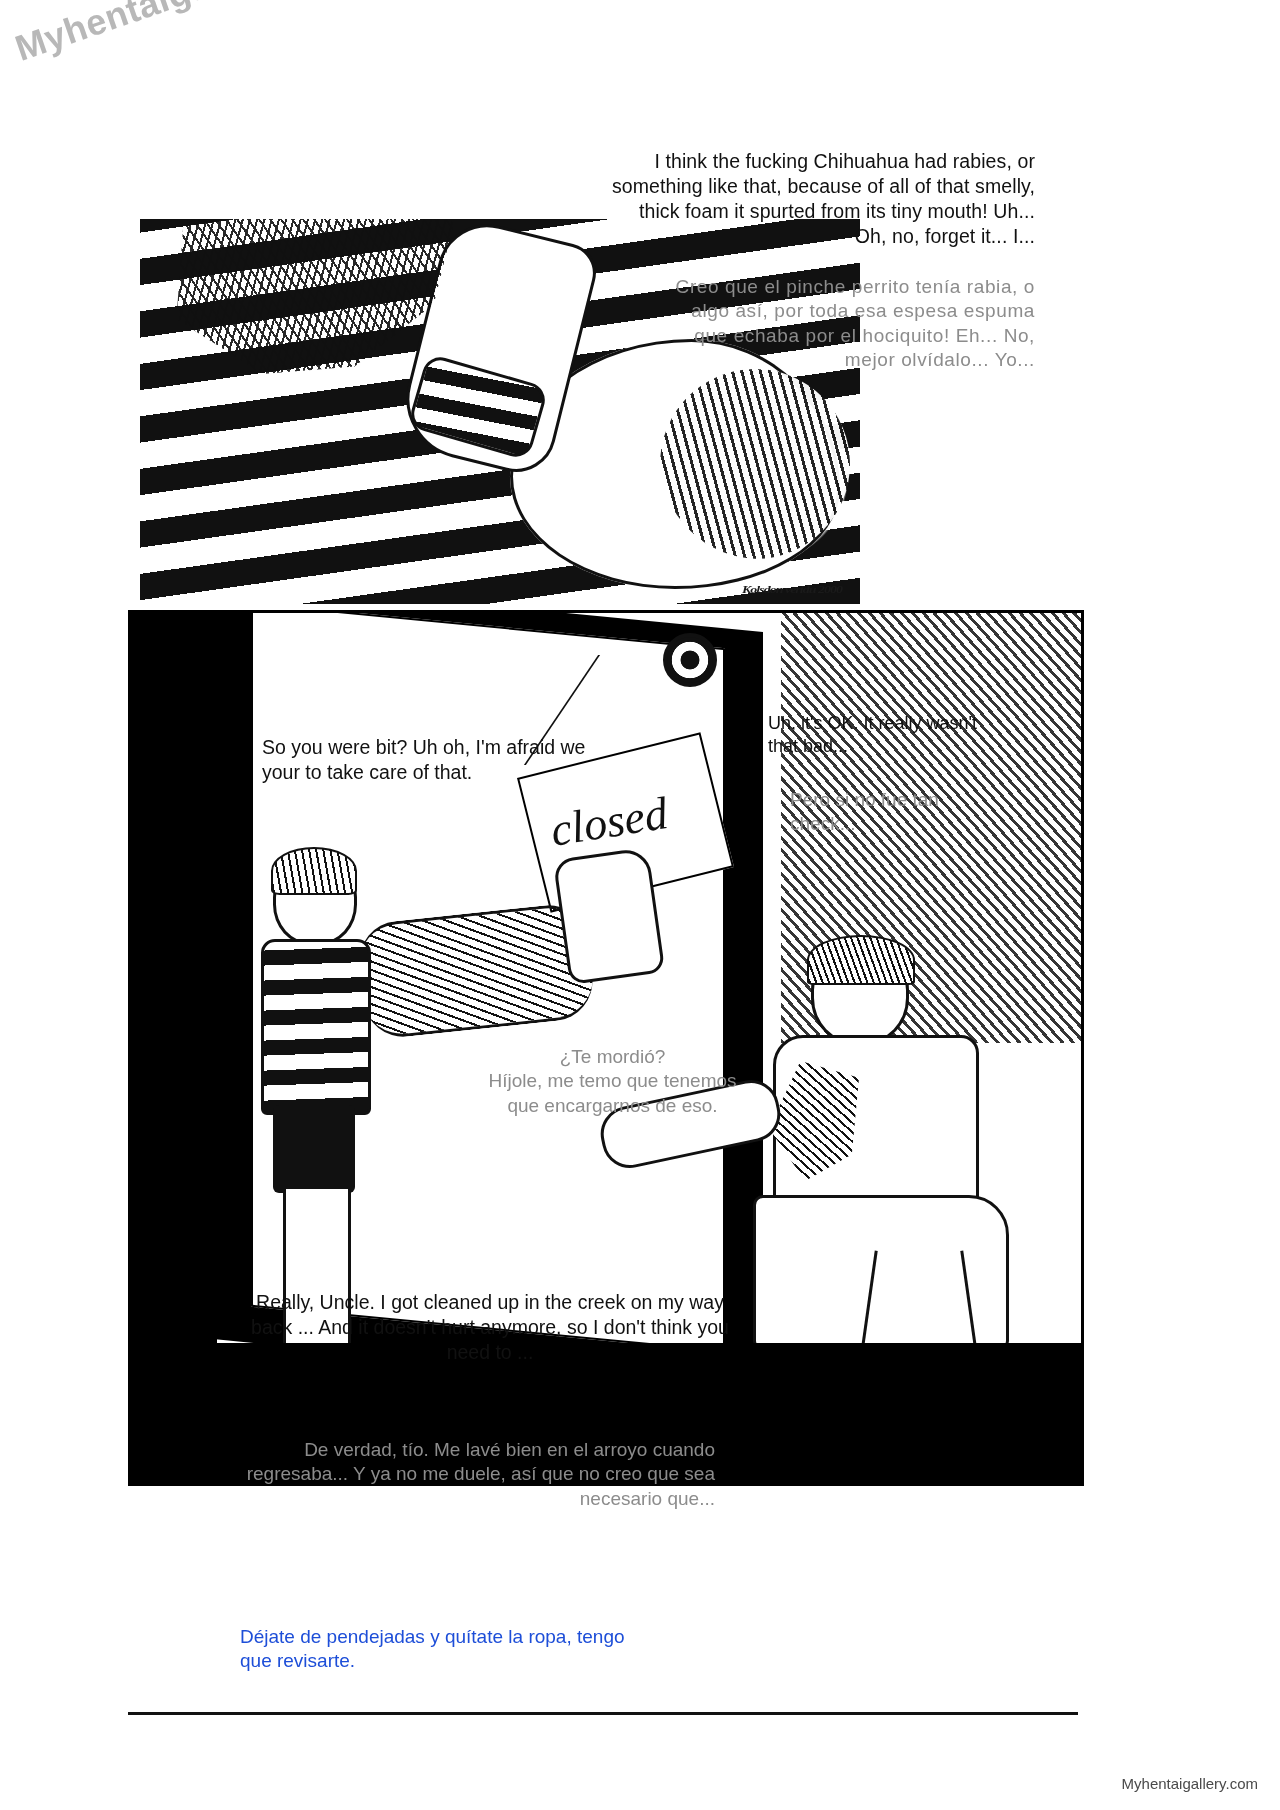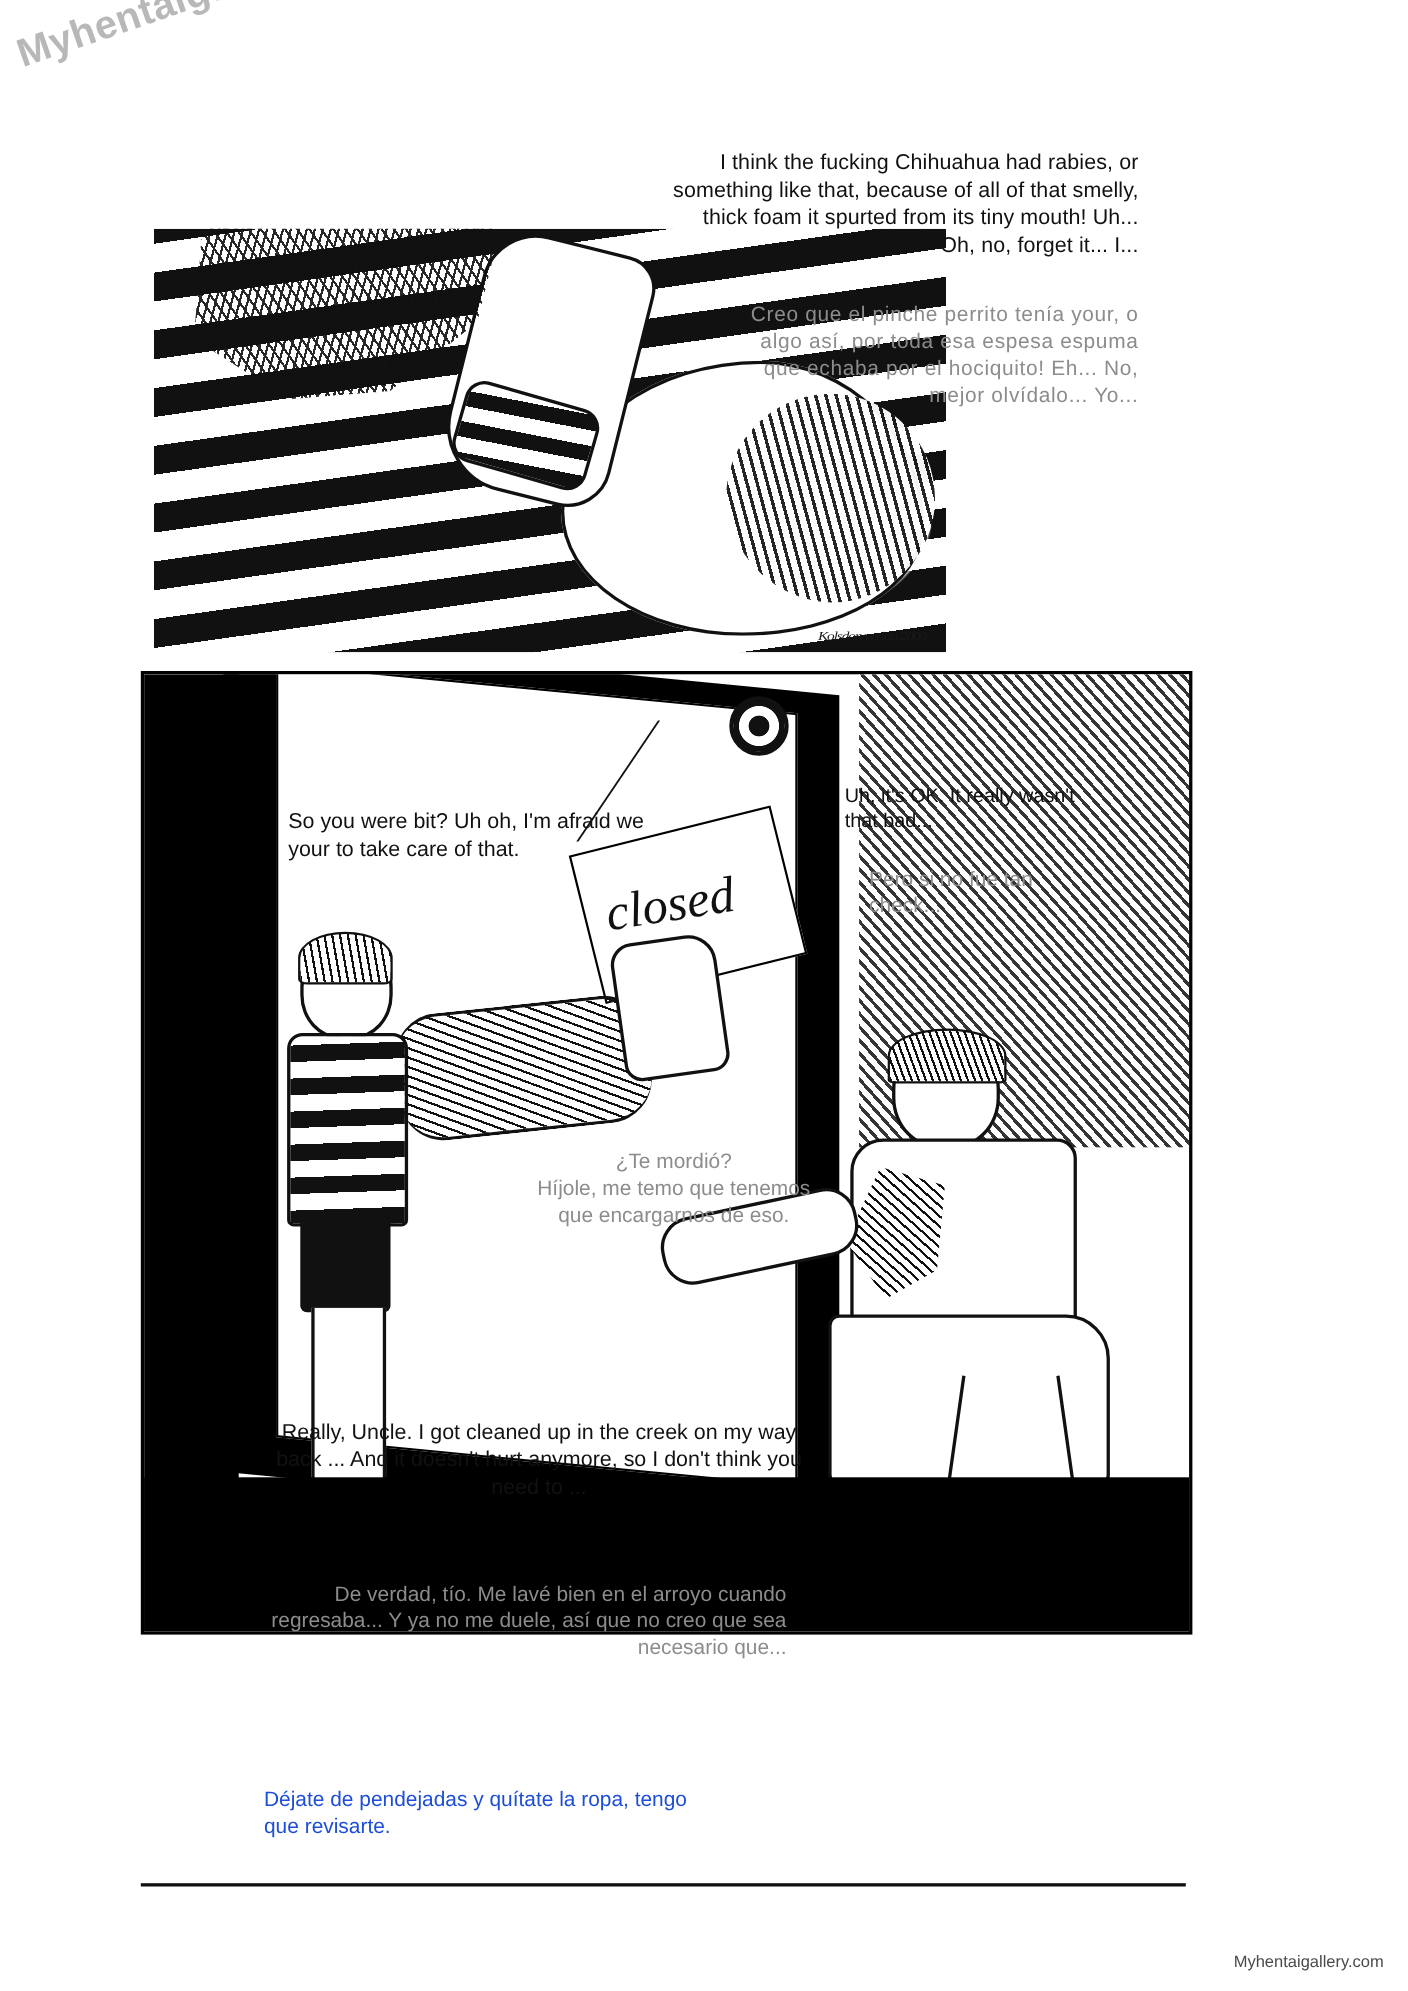--- a/index.html
+++ b/index.html
@@ -46,24 +46,25 @@
     position: absolute;
     left: 0; top: 0;
     width: 1280px;
     height: 1810px;
   }
 
   
   .panel-1 {
     position: absolute;
     left: 140px;
-    top: 208px;
+    top: 219px;
     width: 720px;
     height: 385px;
     overflow: hidden;
+    font-weight: bold;
   }
   .p1-art {
     position: absolute;
     left: 0; top: 0;
     width: 720px; height: 385px;
     background: #ffffff;
   }
   
   .p1-black {
     position: absolute;
@@ -347,21 +348,21 @@
     position: absolute;
     font-family: "Liberation Sans", sans-serif;
     line-height: 1.28;
     color: #111;
     white-space: pre-line;
   }
   .cap.en { color: #111; }
   .cap.es { color: #8c8c8c; }
 
   #cap-p1-en {
-    left: 610px; top: 136px;
+    left: 610px; top: 149px;
     width: 425px;
     text-align: right;
     font-size: 19.5px;
     letter-spacing: 0.1px;
   }
   #cap-p1-es {
     left: 655px; top: 275px;
     width: 380px;
     text-align: right;
     font-size: 19px;
@@ -441,21 +442,21 @@
       <div class="p1-headshape"></div>
       <div class="p1-hair"></div>
       <div class="p1-arm"></div>
       <div class="p1-cuff"></div>
       <div class="p1-scribble"></div>
     </div>
     <div class="p1-signature">Kolsdon veridu 2000</div>
   </div>
 
   <div class="cap en" id="cap-p1-en">I think the fucking Chihuahua had rabies, or something like that, because of all of that smelly, thick foam it spurted from its tiny mouth! Uh... Oh, no, forget it... I...</div>
-  <div class="cap es" id="cap-p1-es">Creo que el pinche perrito tenía your, o algo así, por toda esa espesa espuma que echaba por el hociquito! Eh... No, mejor olvídalo... Yo...</div>
+  <div class="cap es" id="cap-p1-es">Creo que el pinche perrito tenía rabia, o algo así, por toda esa espesa espuma que echaba por el hociquito! Eh... No, mejor olvídalo... Yo...</div>
 
   <div class="panel-2">
     <div class="p2-rightwall"></div>
     <div class="p2-blackbar-left"></div>
 
     <div class="p2-door">
       <div class="p2-door-inner"></div>
     </div>
 
     <div class="p2-knob"></div>

